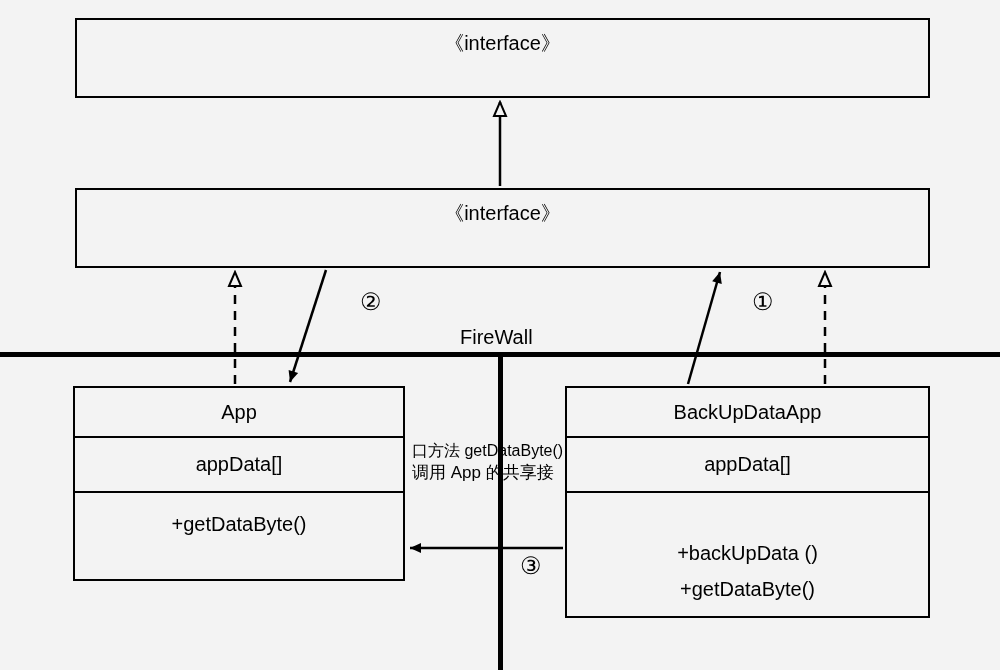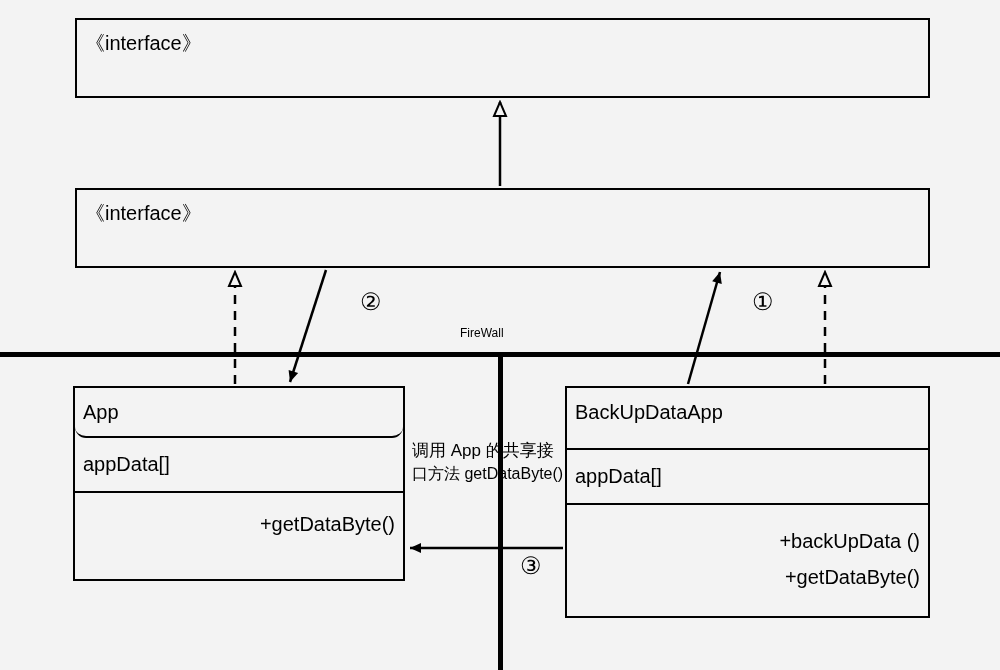--- a/index.html
+++ b/index.html
@@ -14,25 +14,25 @@
     }
     .uml-box {
       position: absolute;
       border: 2px solid #000;
       background: transparent;
       text-align: center;
     }
     .uml-row {
       border-bottom: 2px solid #000;
       padding: 6px 8px;
-      text-align: left;
+      text-align: center;
     }
     .uml-row:last-child { border-bottom: none; }
-    .uml-row.left { text-align: right; }
-    .label-text { position: absolute; font-size: 12px; }
+    .uml-row.left { text-align: center; }
+    .label-text { position: absolute; font-size: 20px; }
     svg.overlay {
       position: absolute;
       top: 0; left: 0;
       width: 1000px; height: 670px;
       pointer-events: none;
     }
     .note-block {
       position: absolute;
       font-size: 17px;
       line-height: 1.35;
@@ -58,47 +58,47 @@
   </div>
 </div>
 
 <div class="label-text" style="left:460px; top:326px;">FireWall</div>
 
 <div class="firewall-line" style="left:0px; top:352px; width:1000px; height:5px;"></div>
 
 <div class="firewall-line" style="left:498px; top:355px; width:5px; height:315px;"></div>
 
 <div class="uml-box" style="left:73px; top:386px; width:332px; height:195px;">
-  <div class="uml-row" style="height:50px; line-height:36px;border-radius:11px;">
+  <div class="uml-row" style="height:50px; line-height:36px;">
     <span>App</span>
   </div>
   <div class="uml-row" style="height:55px; line-height:40px;">
     <span>appData[]</span>
   </div>
   <div class="uml-row left" style="height:88px; line-height:50px;">
     <span>+getDataByte()</span>
   </div>
 </div>
 
 <div class="uml-box" style="left:565px; top:386px; width:365px; height:232px;">
-  <div class="uml-row" style="height:62px; line-height:36px;">
+  <div class="uml-row" style="height:50px; line-height:36px;">
     <span>BackUpDataApp</span>
   </div>
   <div class="uml-row" style="height:55px; line-height:40px;">
     <span>appData[]</span>
   </div>
-  <div class="uml-row left" style="height:125px; padding-top:18px; line-height:1.8;">
+  <div class="uml-row left" style="height:125px; padding-top:18px; line-height:1.8;margin-top:24px;">
     <div>+backUpData ()</div>
     <div>+getDataByte()</div>
   </div>
 </div>
 
 <div class="note-block" style="left:412px; top:440px; width:200px;">
+  <div style="font-size:16px;">口方法 getDataByte()</div>
   <div>调用 App 的共享接</div>
-  <div style="font-size:16px;">口方法 getDataByte()</div>
 </div>
 
 <div class="label-text" style="left:360px; top:288px; font-size:24px;">②</div>
 <div class="label-text" style="left:752px; top:288px; font-size:24px;">①</div>
 <div class="label-text" style="left:520px; top:552px; font-size:24px;">③</div>
 
 <svg class="overlay" viewBox="0 0 1000 670">
   <defs>
 
     <marker id="hollow-tri" markerWidth="18" markerHeight="16" refX="16" refY="8" orient="auto" markerUnits="userSpaceOnUse">

